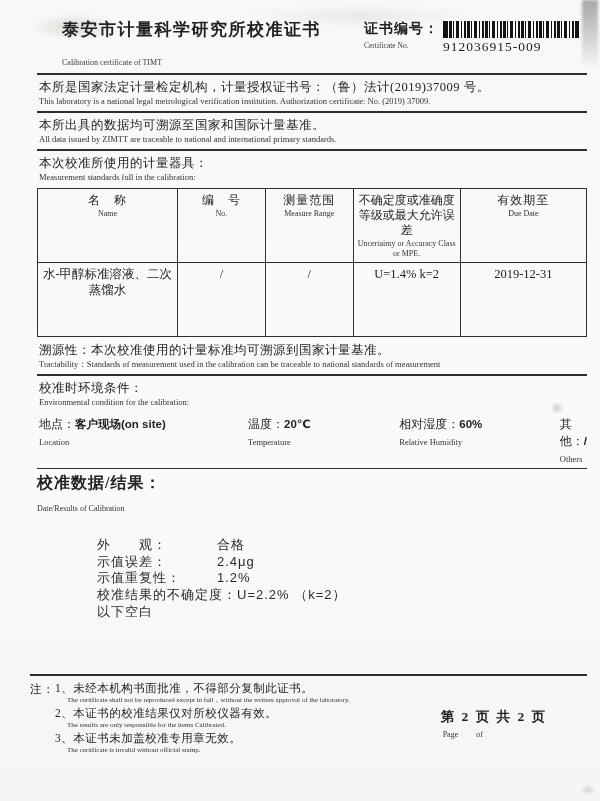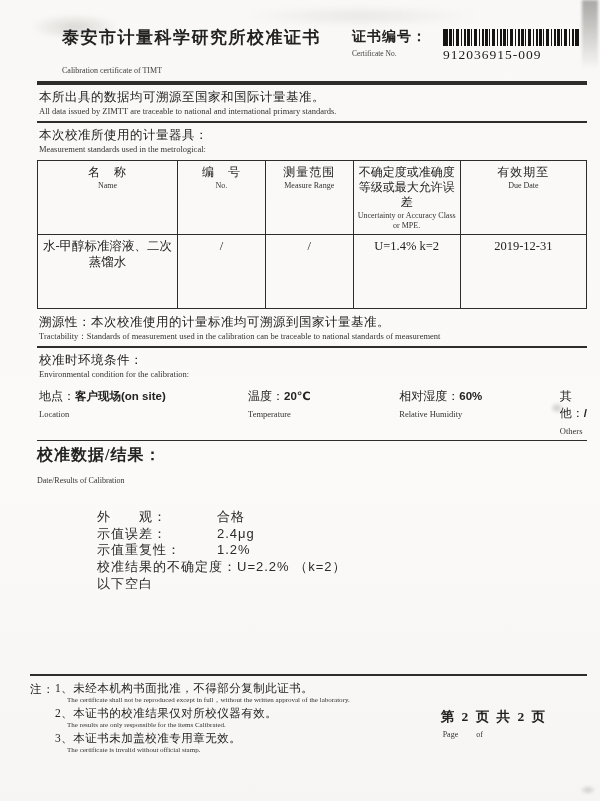--- a/index.html
+++ b/index.html
@@ -19,30 +19,30 @@
     background:radial-gradient(ellipse at center, rgba(140,135,128,.28), transparent 70%); filter:blur(2px); }
   .smudge-tc{ left:240px; top:6px; width:240px; height:20px;
     background:radial-gradient(ellipse at center, rgba(150,145,140,.16), transparent 70%); filter:blur(3px); }
   .smudge-tr{ right:2px; top:0; width:16px; height:70px;
     background:linear-gradient(180deg, rgba(70,68,64,.45), rgba(120,115,110,.18) 70%, transparent); filter:blur(1.5px); }
   .smudge-mid{ left:550px; top:402px; width:14px; height:12px;
     background:radial-gradient(ellipse at center, rgba(120,115,110,.35), transparent 70%); filter:blur(1px); }
   .smudge-br{ right:4px; bottom:6px; width:16px; height:10px;
     background:radial-gradient(ellipse at center, rgba(120,115,110,.3), transparent 70%); filter:blur(1px); }
 
-  .content{ position:absolute; left:37px; right:13px; top:28px; }
+  .content{ position:absolute; left:37px; right:13px; top:20px; }
 
   .hr{ height:2px; background:#2e2d2b; }
   .hr.thin{ height:1.5px; }
 
   
   .header{ display:flex; justify-content:space-between; align-items:flex-start; padding-left:25px; }
   .title-cn{ font-size:17px; font-weight:bold; letter-spacing:1.5px; line-height:20px; }
   .title-en{ font-size:8px; color:#3a3a3a; margin-top:18px; }
-  .header-right{ display:flex; align-items:flex-start; gap:16px; margin-right:8px; }
+  .header-right{ display:flex; align-items:flex-start; gap:4px; margin-right:8px; }
   .cert-label-cn{ font-size:14px; font-weight:bold; letter-spacing:1px; }
   .cert-label-en{ font-size:7.5px; color:#3a3a3a; margin-top:3px; }
   .barcode{
     width:136px; height:17px; margin-top:1px;
     background:repeating-linear-gradient(90deg,
       #151413 0 2px, transparent 2px 3px,
       #151413 3px 6px, transparent 6px 7px,
       #151413 7px 8px, transparent 8px 10px,
       #151413 10px 13px, transparent 13px 15px,
       #151413 15px 16px, transparent 16px 18px);
@@ -116,33 +116,37 @@
         </div>
         <div>
           <div class="barcode"></div>
           <div class="cert-number">912036915-009</div>
         </div>
       </div>
     </div>
 
     <div class="hr" style="margin-top:6px;"></div>
 
+    <div class="stmt">
+      <div class="stmt-cn">本所是国家法定计量检定机构，计量授权证书号：（鲁）法计(2019)37009 号。</div>
+      <div class="stmt-en">This laboratory is a national legal metrological verification institution. Authorization certificate: No. (2019) 37009.</div>
+    </div>
 
     <div class="hr"></div>
 
     <div class="stmt">
       <div class="stmt-cn">本所出具的数据均可溯源至国家和国际计量基准。</div>
       <div class="stmt-en">All data issued by ZIMTT are traceable to national and international primary standards.</div>
     </div>
 
     <div class="hr"></div>
 
     <div class="std-heading">
       <div class="stmt-cn">本次校准所使用的计量器具：</div>
-      <div class="stmt-en">Measurement standards used in the metrological:</div>
+      <div class="stmt-en">Measurement standards full in the calibration:</div>
     </div>
 
     <table class="std">
       <colgroup>
         <col style="width:25.5%">
           <col style="width:16%">
           <col style="width:16%">
           <col style="width:19.5%">
           <col style="width:23%">
       </colgroup>

